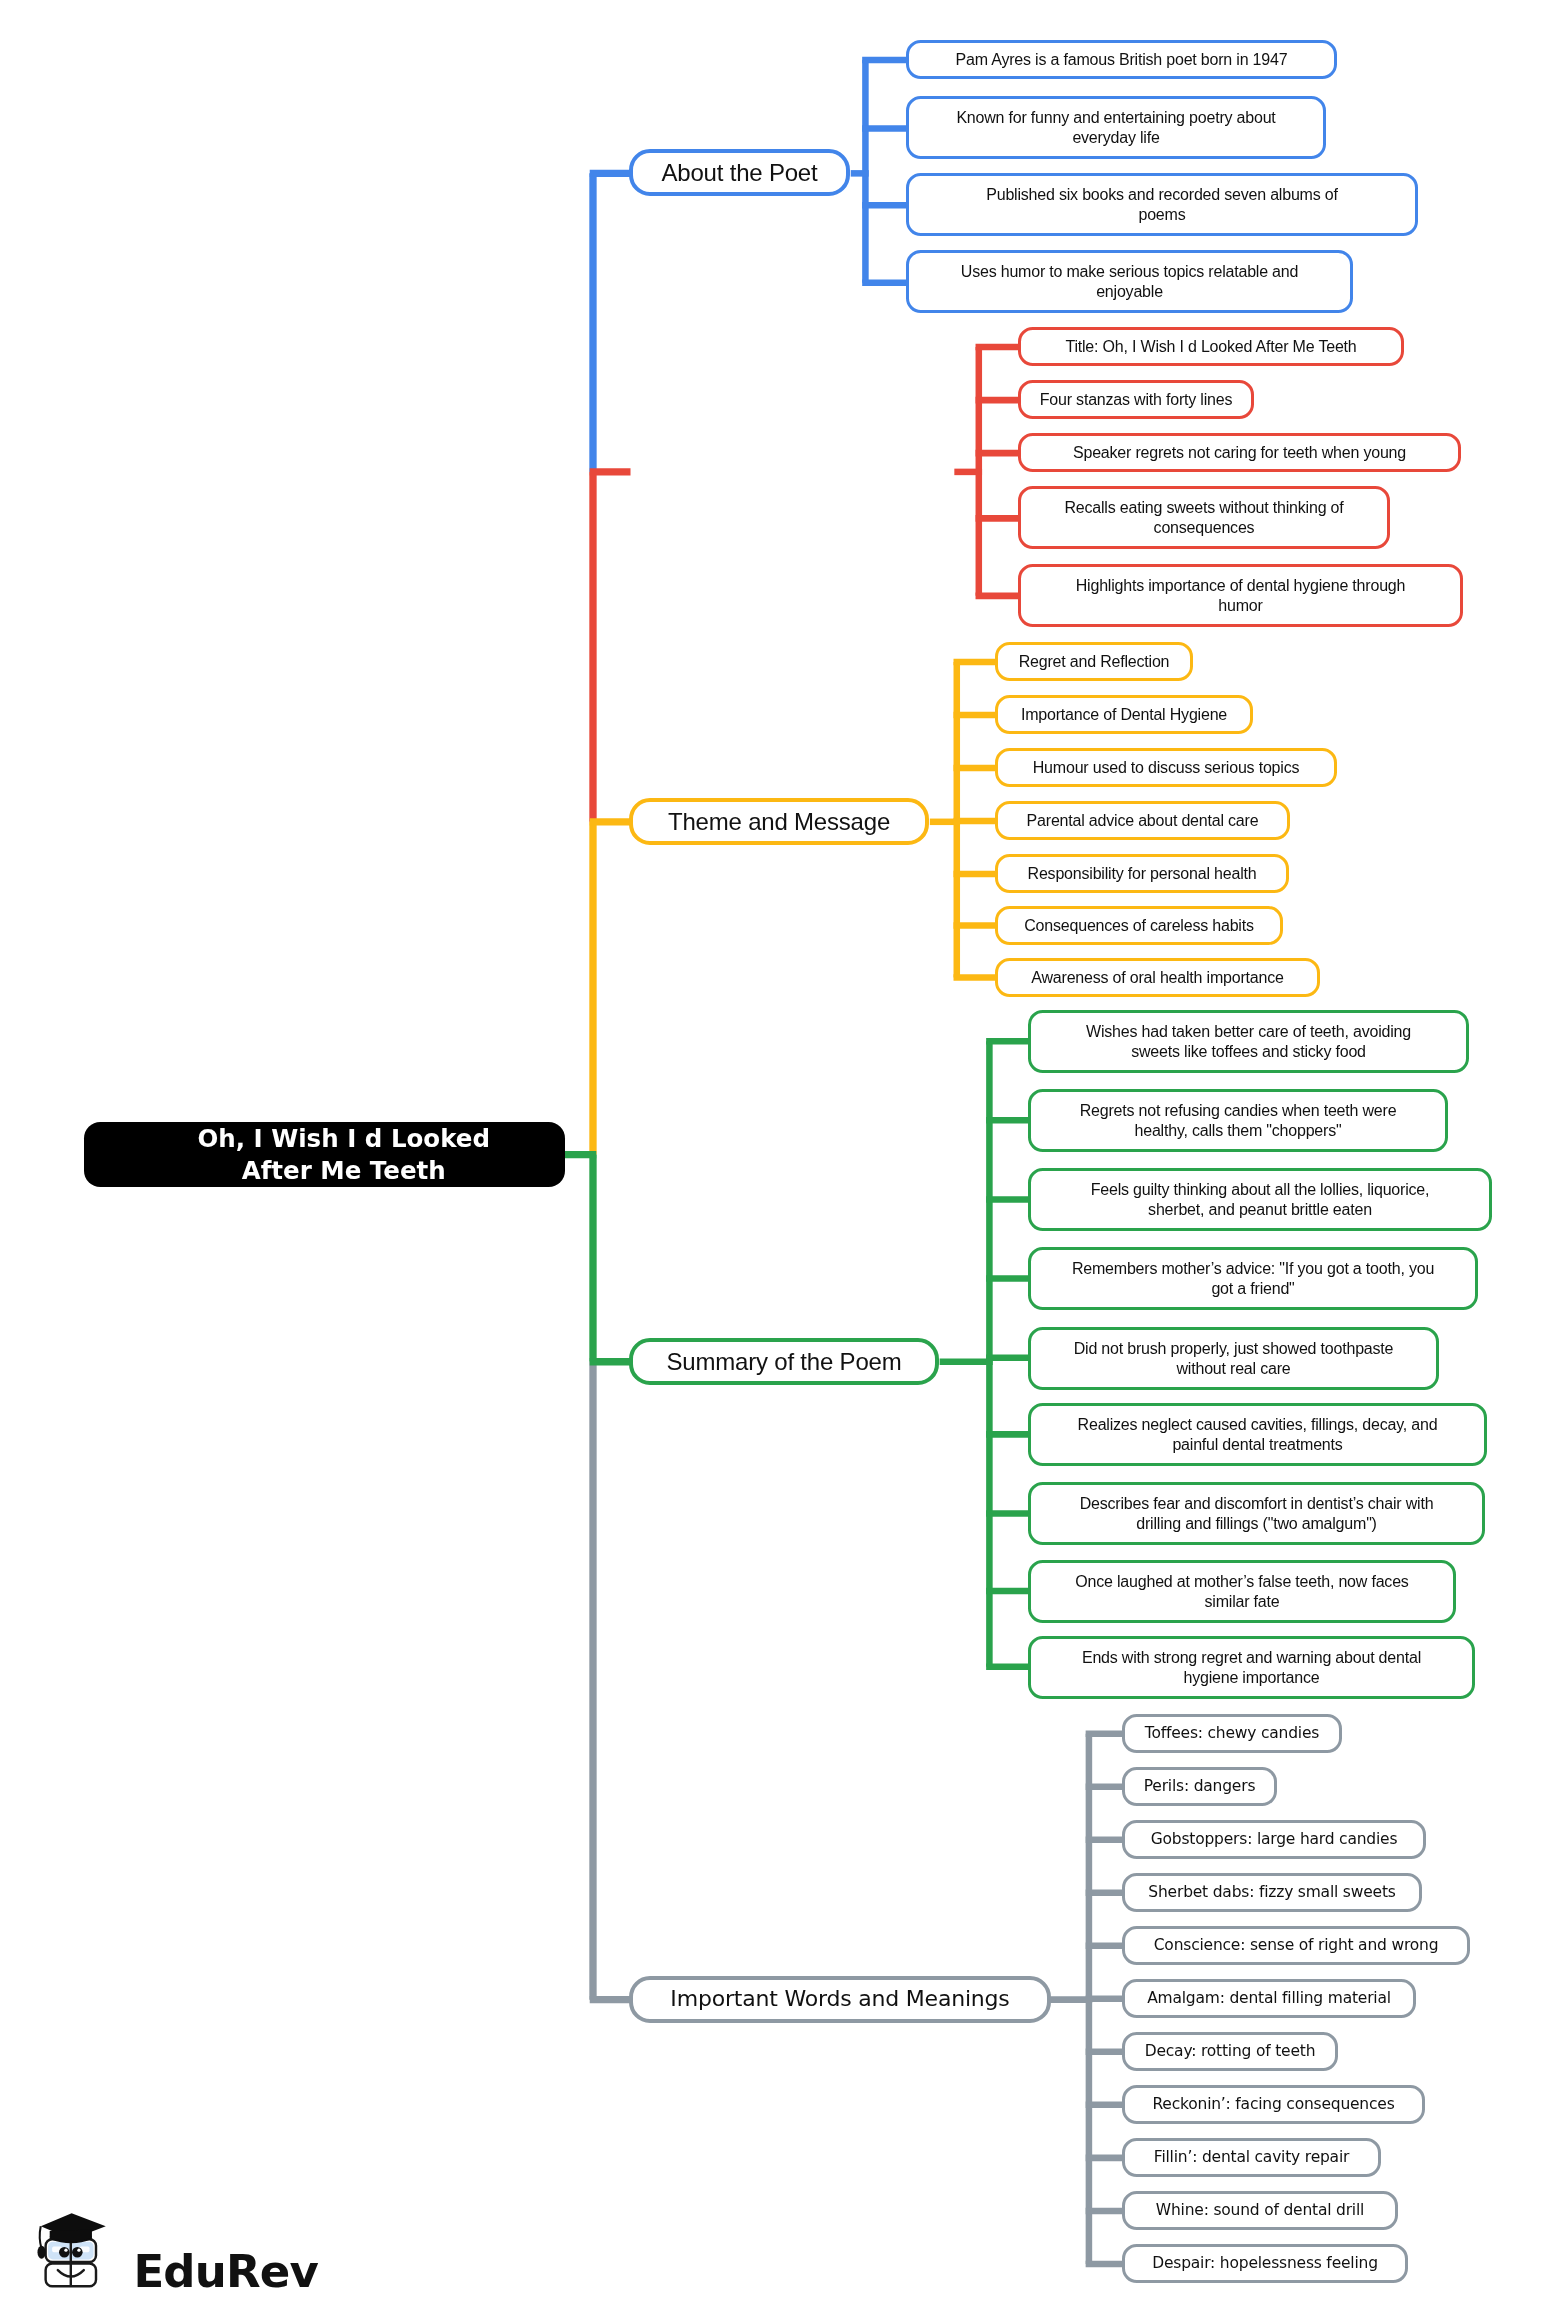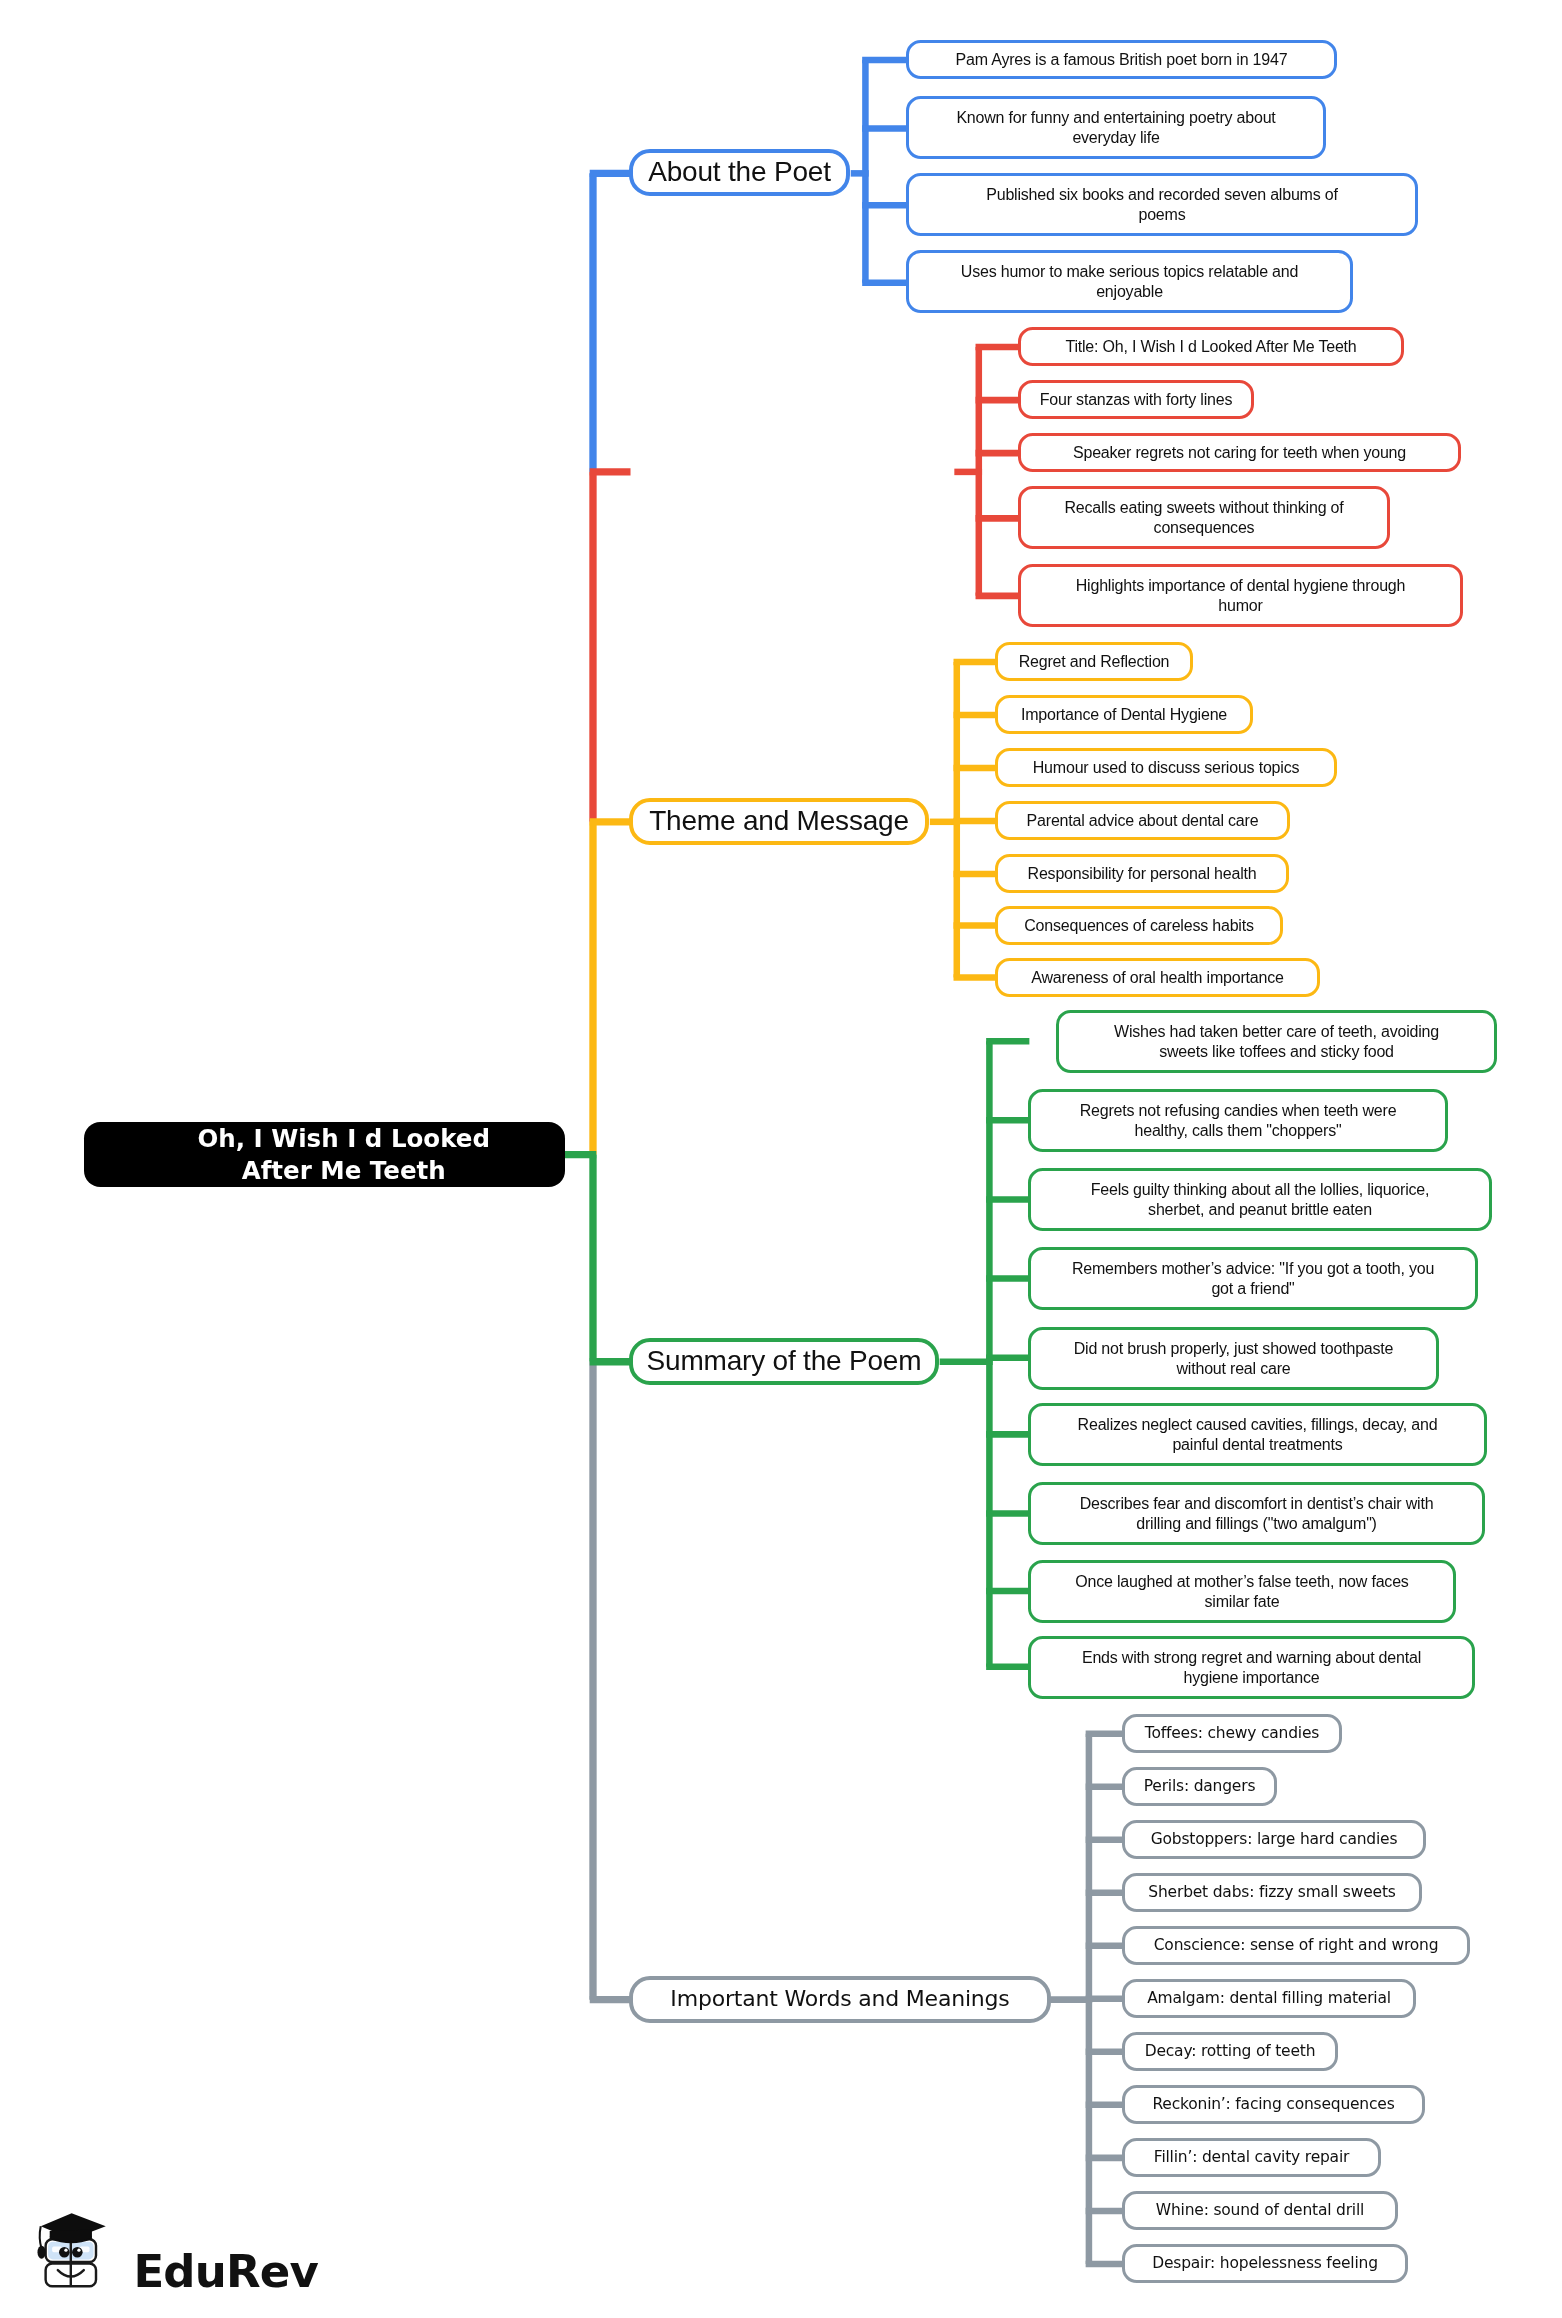--- a/index.html
+++ b/index.html
@@ -53,21 +53,21 @@
     letter-spacing: -0.2px;
   }
   
   .wide {
     font-family: "DejaVu Sans", sans-serif;
     letter-spacing: -0.2px;
   }
 
   
   .branch-label {
-    font-size: 28px;
+    font-size: 24px;
     border-radius: 21px;
     padding: 1.6px 13px;
   }
   
   .leaf {
     font-size: 16px;
     border-width: 3.3px;
     border-radius: 14.7px;
   }
   .leaf.wide { font-size: 15.5px; }
@@ -237,21 +237,21 @@
   <div class="node leaf cond c-orange" style="left:995px; top:642px; width:198px; height:39px;">Regret and Reflection</div>
   <div class="node leaf cond c-orange" style="left:995px; top:695px; width:258px; height:39px;">Importance of Dental Hygiene</div>
   <div class="node leaf cond c-orange" style="left:995px; top:748px; width:342px; height:39px;">Humour used to discuss serious topics</div>
   <div class="node leaf cond c-orange" style="left:995px; top:801px; width:295px; height:39px;">Parental advice about dental care</div>
   <div class="node leaf cond c-orange" style="left:995px; top:854px; width:294px; height:39px;">Responsibility for personal health</div>
   <div class="node leaf cond c-orange" style="left:995px; top:906px; width:288px; height:39px;">Consequences of careless habits</div>
   <div class="node leaf cond c-orange" style="left:995px; top:958px; width:325px; height:39px;">Awareness of oral health importance</div>
 
   <div class="node branch-label cond c-green" style="left:629px; top:1338px; width:310px; height:47px;text-align:right;">Summary of the Poem</div>
 
-  <div class="node leaf cond c-green" style="left:1028px; top:1010px; width:441px; height:63px;margin-left:28px;">Wishes had taken better care of teeth, avoiding
+  <div class="node leaf cond c-green" style="left:1028px; top:1010px; width:441px; height:63px;">Wishes had taken better care of teeth, avoiding
 sweets like toffees and sticky food</div>
   <div class="node leaf cond c-green" style="left:1028px; top:1089px; width:420px; height:63px;">Regrets not refusing candies when teeth were
 healthy, calls them "choppers"</div>
   <div class="node leaf cond c-green" style="left:1028px; top:1168px; width:464px; height:63px;">Feels guilty thinking about all the lollies, liquorice,
 sherbet, and peanut brittle eaten</div>
   <div class="node leaf cond c-green" style="left:1028px; top:1247px; width:450px; height:63px;">Remembers mother’s advice: "If you got a tooth, you
 got a friend"</div>
   <div class="node leaf cond c-green" style="left:1028px; top:1327px; width:411px; height:63px;">Did not brush properly, just showed toothpaste
 without real care</div>
   <div class="node leaf cond c-green" style="left:1028px; top:1403px; width:459px; height:63px;">Realizes neglect caused cavities, fillings, decay, and

